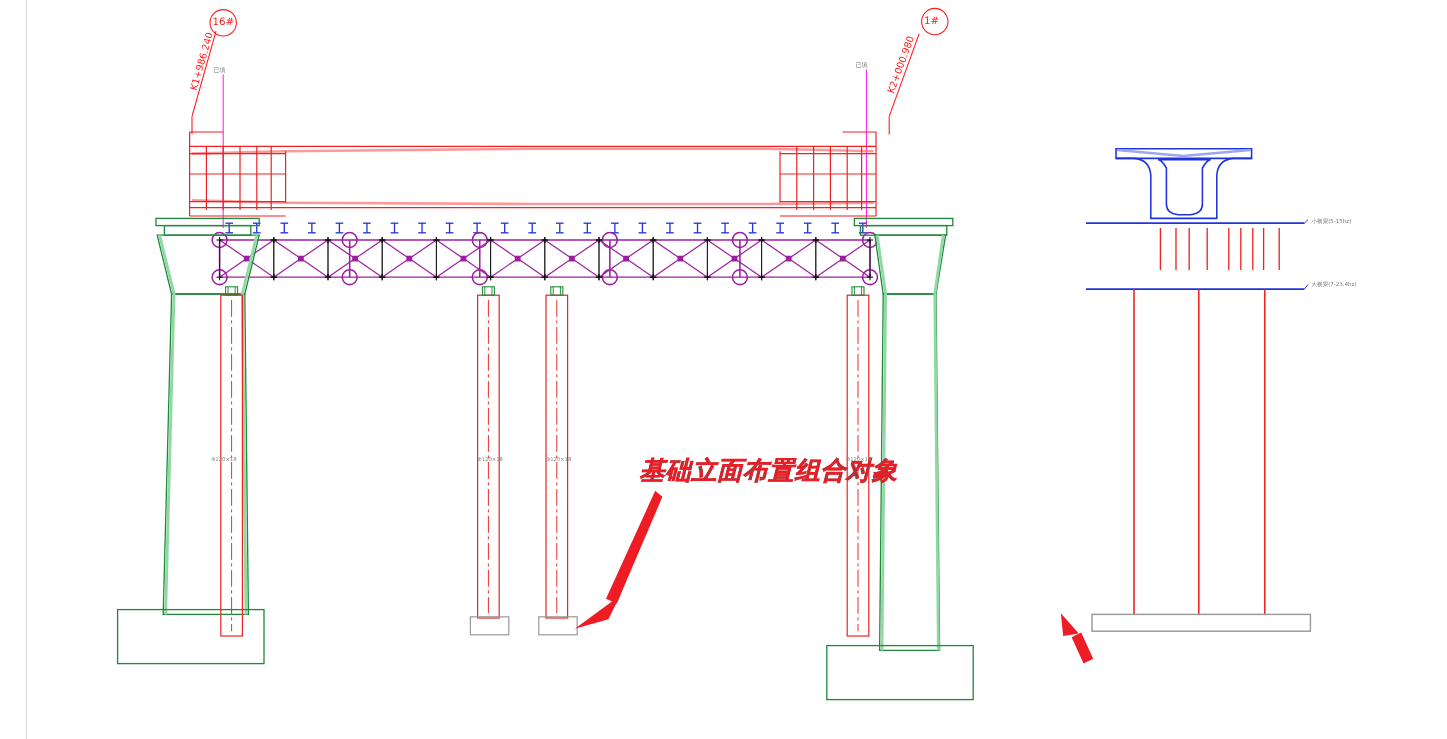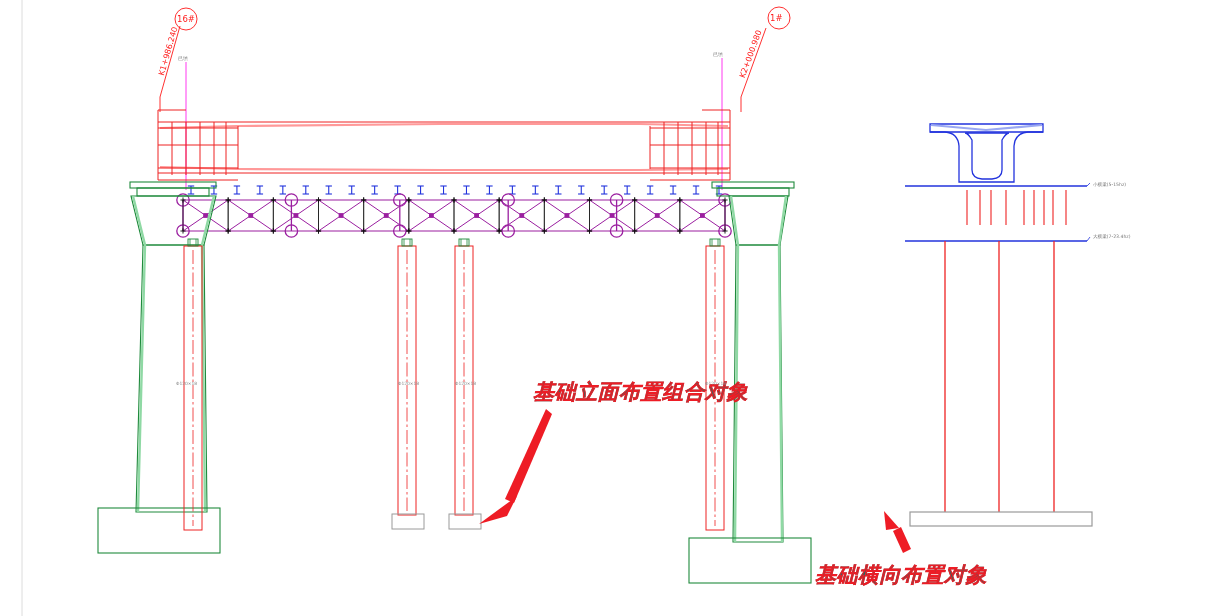--- a/index.html
+++ b/index.html
@@ -560,21 +560,20 @@
         <path d="M903,553 L893,531 L901,527 L911,549 Z" fill="#ee1c25"></path>
         <path d="M884,511 L899,528 L886,530 Z" fill="#ee1c25"></path>
       </g>
     </g>
 
     <line x1="22" y1="0" x2="22" y2="616" stroke="#dcdcdc" stroke-width="1"></line>
   </svg>
 
   <div class="annot-label" id="annot-elev-label">基础立面布置组合对象</div>
 
-  <div class="annot-label" id="annot-cross-label">基础横向布置对象</div>
 
   <div class="rot-label" id="station-left" style="left:157px;top:74px;transform:rotate(-74deg);">K1+986.240</div>
 
   <div class="rot-label" id="station-right" style="left:738px;top:76px;transform:rotate(-70deg);">K2+000.980</div>
 
   <div class="circ-num" style="left:177px;top:14px;">16#</div>
 
   <div class="circ-num" style="left:770px;top:13px;">1#</div>
 
   <div class="tiny-text gray" style="left:178px;top:55px;font-size:5px;">已填</div>

